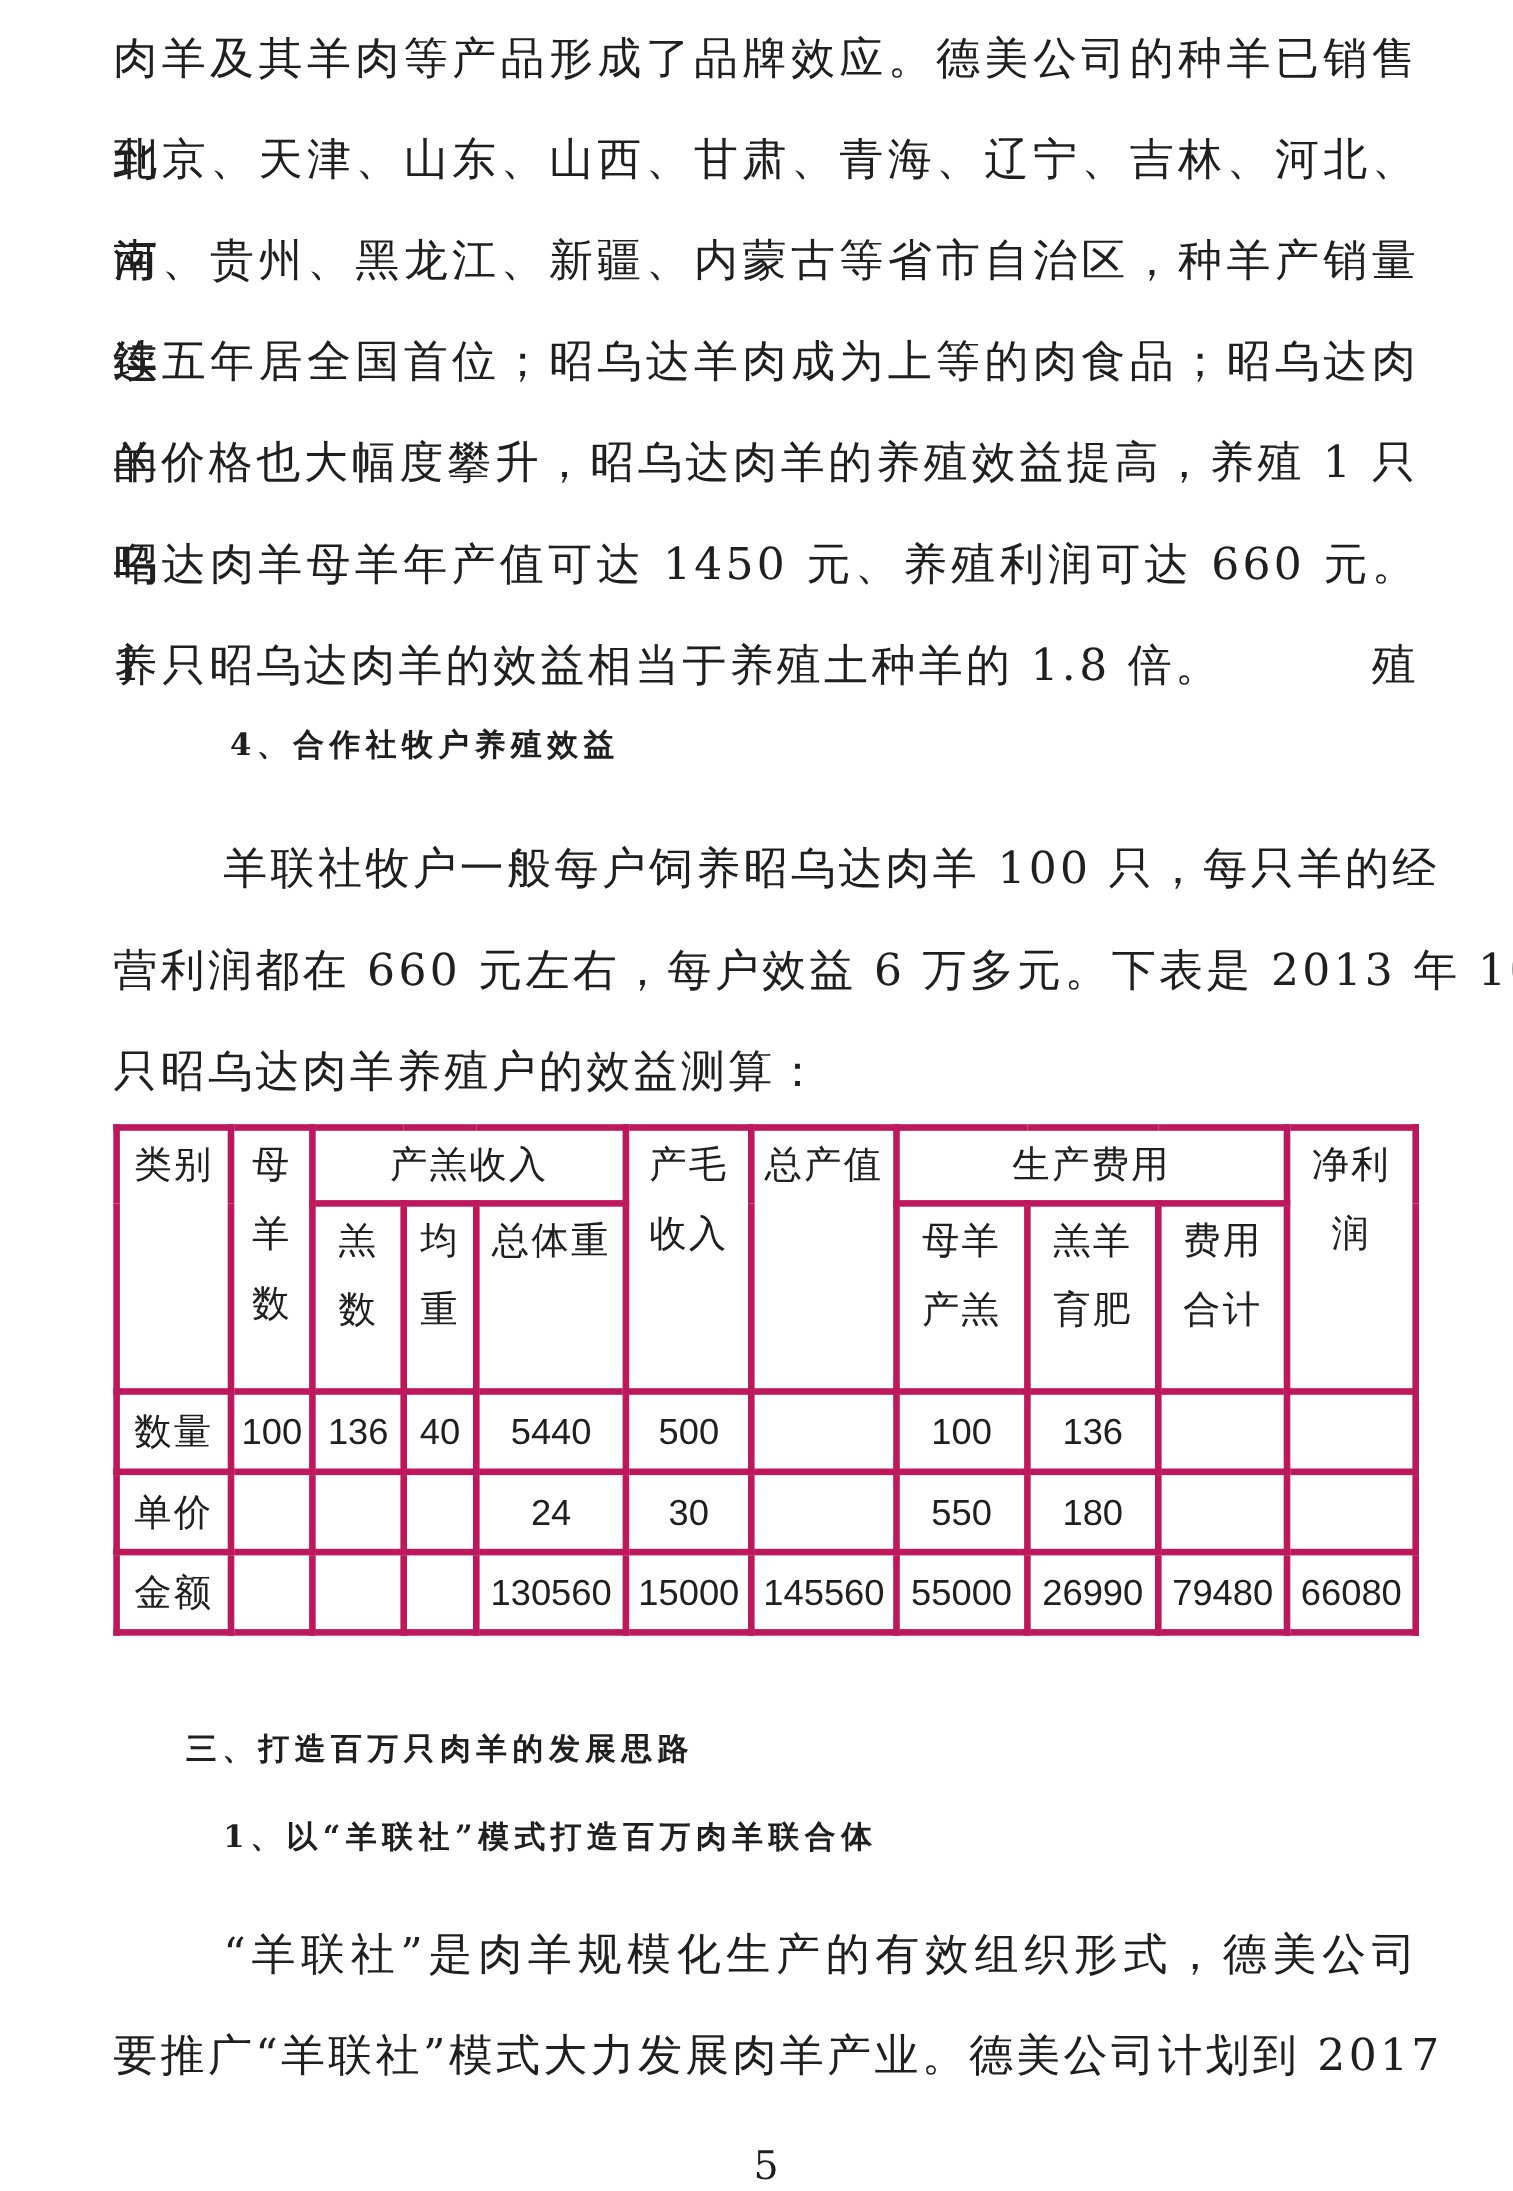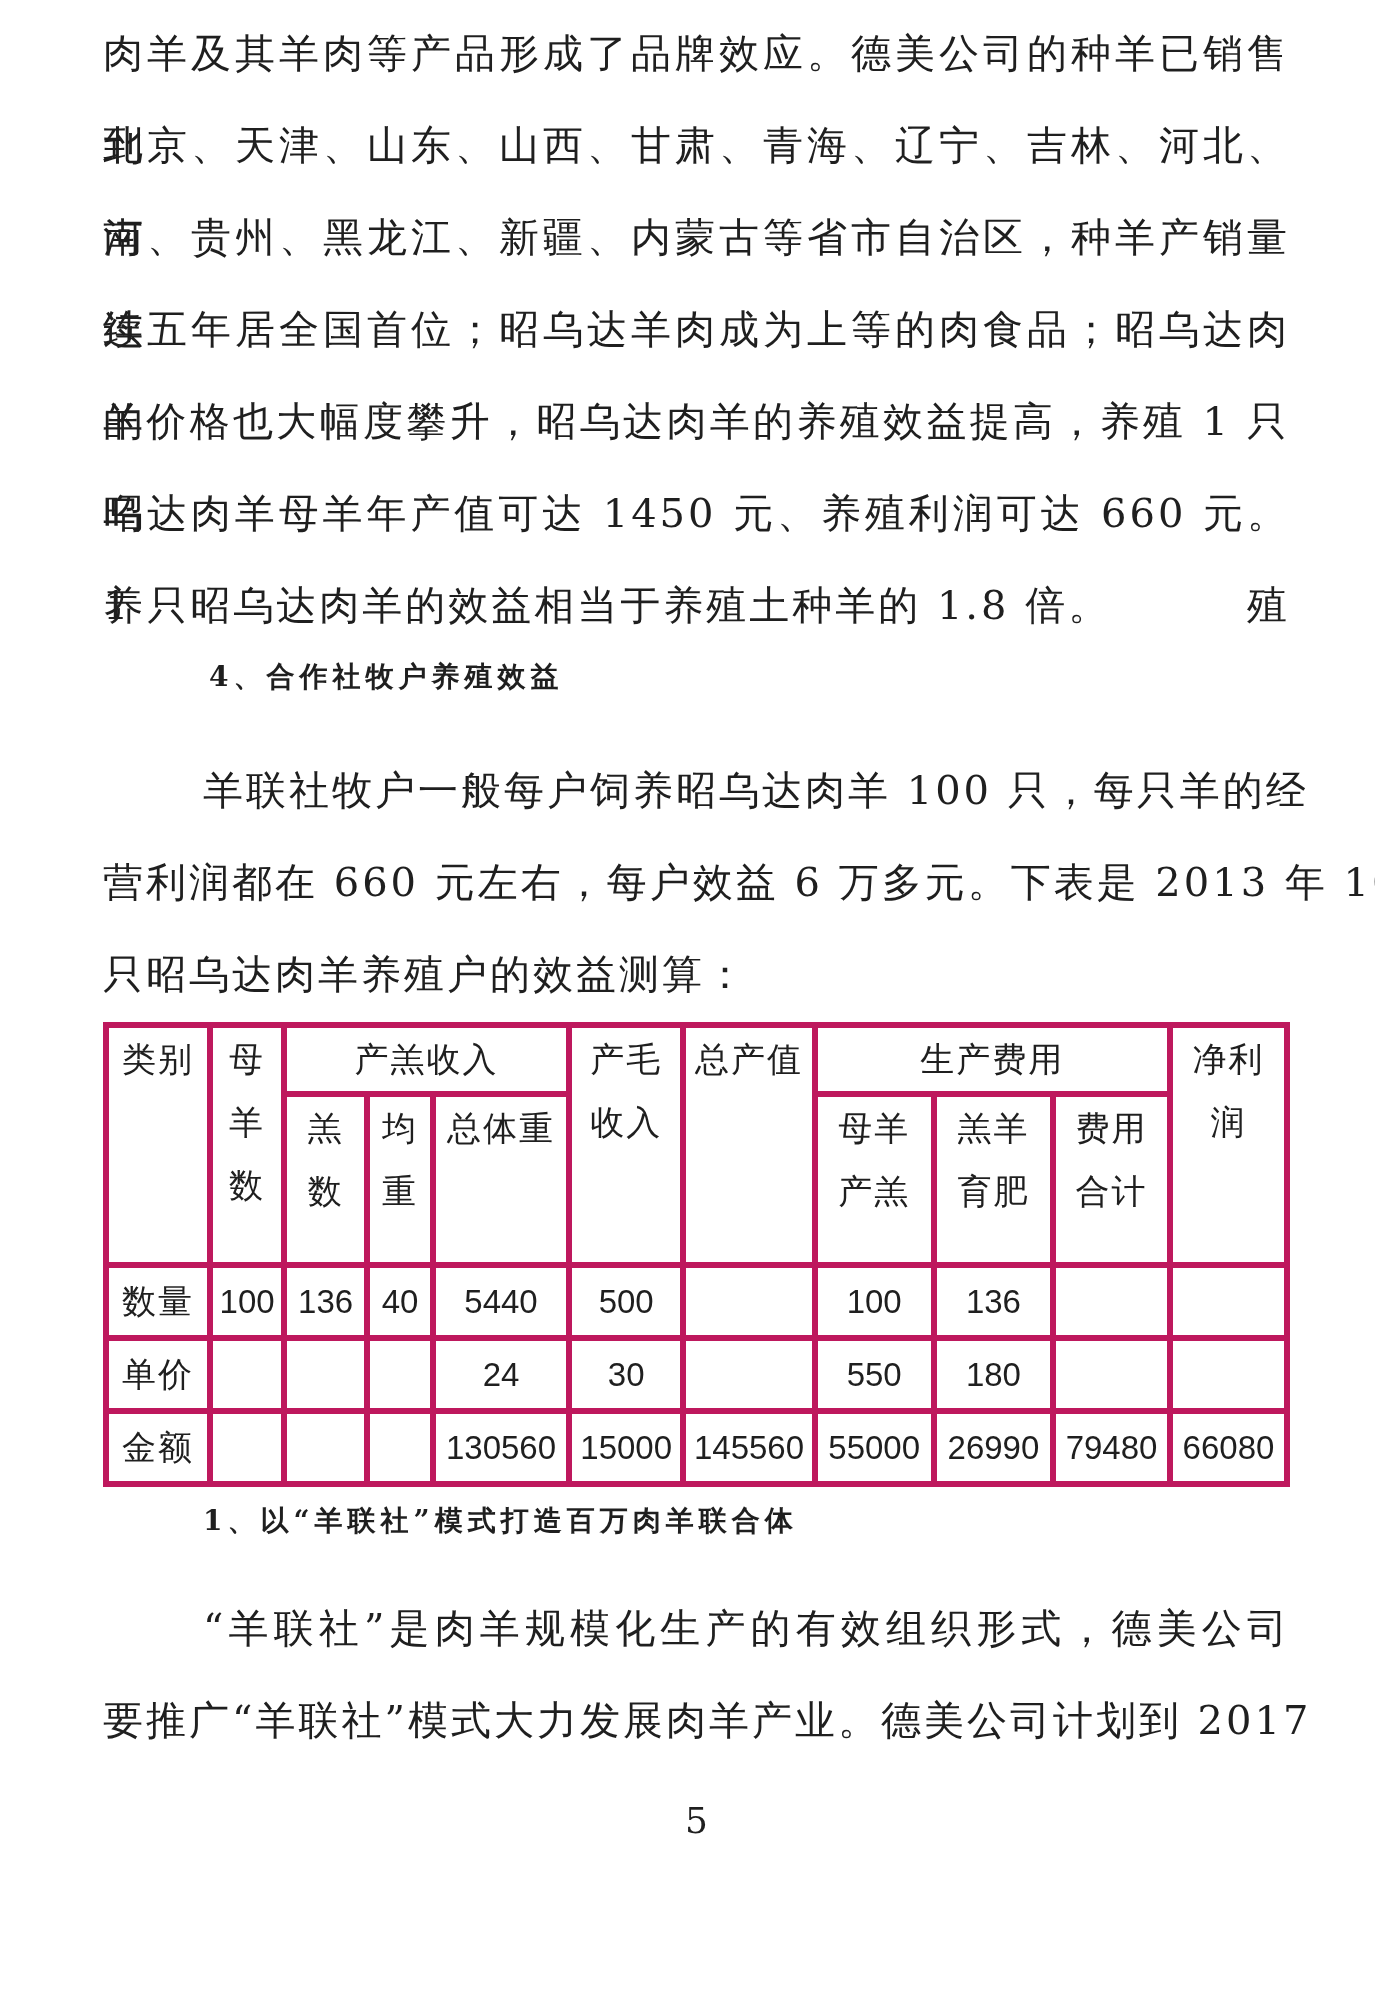--- a/index.html
+++ b/index.html
@@ -189,20 +189,21 @@
         <td>15000</td>
         <td>145560</td>
         <td>55000</td>
         <td>26990</td>
         <td>79480</td>
         <td>66080</td>
       </tr>
     </tbody>
   </table>
 
+  <h2 class="heading h-major">三、打造百万只肉羊的发展思路</h2>
   <h3 class="heading h-sub1">1、以“羊联社”模式打造百万肉羊联合体</h3>
 
   <div class="para para3">
     <div class="line indent1">“羊联社”是肉羊规模化生产的有效组织形式，德美公司</div>
     <div class="line">要推广“羊联社”模式大力发展肉羊产业。德美公司计划到 2017</div>
   </div>
 
   <div class="page-number">5</div>
 
 </div>

